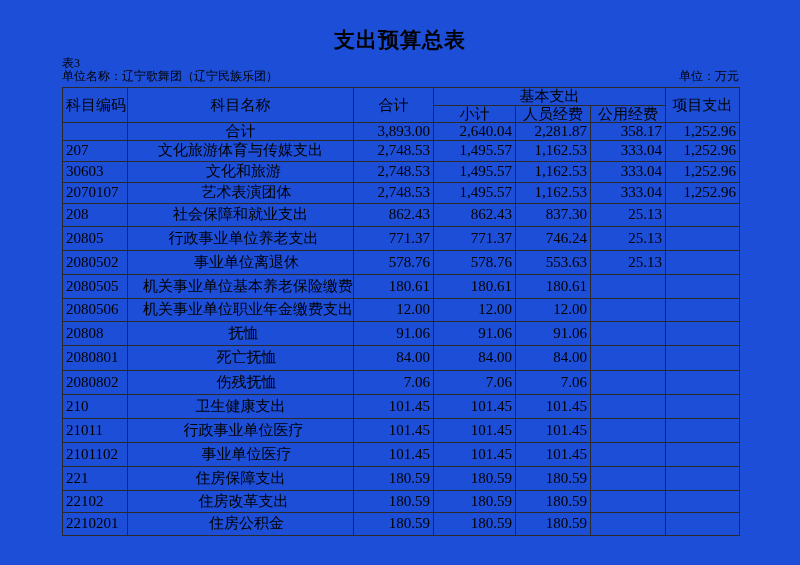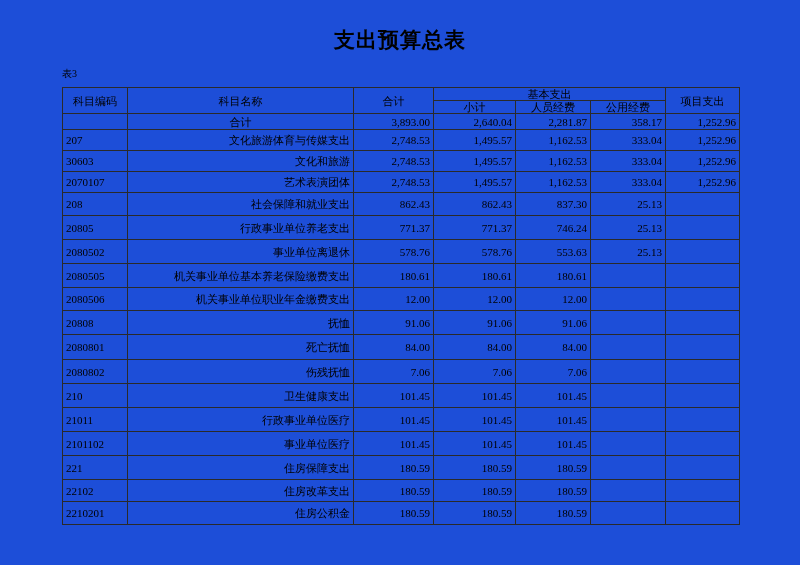--- a/index.html
+++ b/index.html
@@ -20,67 +20,71 @@
     position: absolute;
     top: 26px; left: 0;
     width: 100%;
     text-align: center;
     font-size: 21px;
     font-weight: bold;
     letter-spacing: 1px;
   }
   .meta {
     position: absolute;
-    left: 62px; top: 67px;
+    left: 62px; top: 57px;
     width: 677px;
-    font-size: 10px;
+    font-size: 12px;
     line-height: 13px;
   }
   .meta-row2 {
     display: flex;
     justify-content: space-between;
     align-items: flex-end;
   }
   table.budget {
     position: absolute;
     left: 62px; top: 87px;
     width: 677px;
     border-collapse: collapse;
     table-layout: fixed;
-    font-size: 11px;
+    font-size: 15px;
   }
   table.budget th, table.budget td {
     border: 1px solid #2a2a2a;
     padding: 0 3px;
     font-weight: normal;
     overflow: hidden;
     white-space: nowrap;
     line-height: 1.1;
   }
   table.budget { border: 1.5px solid #1a1a1a; }
   th.hdr { text-align: center; vertical-align: middle; }
   tr.hrow1 { height: 13px; }
   tr.hrow2 { height: 12px; }
   td.code { text-align: left; padding-left: 2px; }
-  td.name { text-align: right; }
+  td.name { text-align: center; }
   td.name.center { text-align: center; }
   td.name.ind0 { padding-left: 3px; }
   td.name.ind1 { padding-left: 9px; }
   td.name.ind2 { padding-left: 15px; }
   td.num { text-align: right; padding-right: 3px; }
 </style>
 </head>
 <body>
 
 <div class="page">
 
   <div class="doc-title">支出预算总表</div>
 
   <div class="meta">
     <div>表3</div>
+    <div class="meta-row2">
+      <span>单位名称：辽宁歌舞团（辽宁民族乐团）</span>
+      <span>单位：万元</span>
+    </div>
   </div>
 
   <table class="budget">
     <colgroup>
       <col style="width:65px">
       <col style="width:226px">
       <col style="width:80px">
       <col style="width:82px">
       <col style="width:75px">
       <col style="width:75px">

